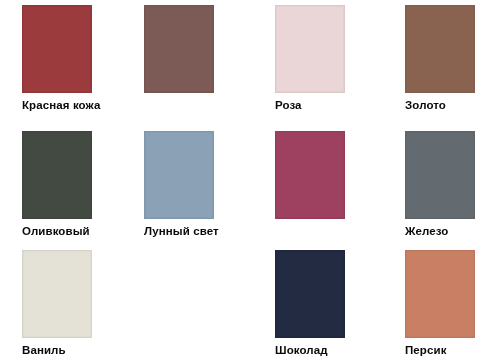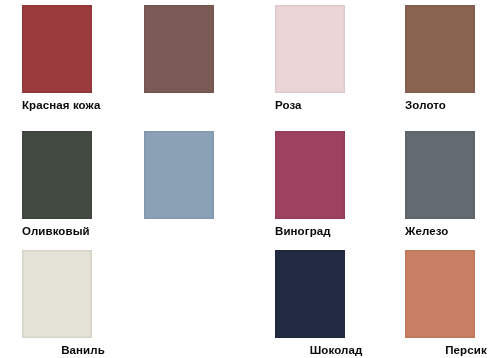--- a/index.html
+++ b/index.html
@@ -42,21 +42,21 @@
     white-space: nowrap;
   }
   
   .col-0 { left: 22px; }
   .col-1 { left: 144px; }
   .col-2 { left: 275px; }
   .col-3 { left: 405px; }
   
   .row-0 { top: 5px; }
   .row-1 { top: 131px; }
-  .row-2 { top: 250px; text-align: center; }
+  .row-2 { top: 250px; }
 </style>
 </head>
 <body style="background: rgb(255, 255, 255);">
 
 <div id="swatch-grid">
     <div class="swatch-cell col-0 row-0">
       <div class="swatch-chip" style="background: rgb(155, 59, 62);"></div>
       <div class="swatch-label">Красная кожа</div>
     </div>
     <div class="swatch-cell col-1 row-0">
@@ -69,24 +69,24 @@
     <div class="swatch-cell col-3 row-0">
       <div class="swatch-chip" style="background: rgb(138, 99, 80);"></div>
       <div class="swatch-label">Золото</div>
     </div>
     <div class="swatch-cell col-0 row-1">
       <div class="swatch-chip" style="background: rgb(67, 74, 66);"></div>
       <div class="swatch-label">Оливковый</div>
     </div>
     <div class="swatch-cell col-1 row-1">
       <div class="swatch-chip" style="background: rgb(138, 161, 182);"></div>
+      <div class="swatch-label">Лунный свет</div>
     </div>
     <div class="swatch-cell col-2 row-1">
       <div class="swatch-chip" style="background: rgb(158, 64, 96);"></div>
-      <div class="swatch-label">Виноград</div>
     </div>
     <div class="swatch-cell col-3 row-1">
       <div class="swatch-chip" style="background: rgb(99, 106, 112);"></div>
       <div class="swatch-label">Железо</div>
     </div>
     <div class="swatch-cell col-0 row-2">
       <div class="swatch-chip" style="background: rgb(228, 226, 214);"></div>
       <div class="swatch-label">Ваниль</div>
     </div>
     <div class="swatch-cell col-2 row-2">

